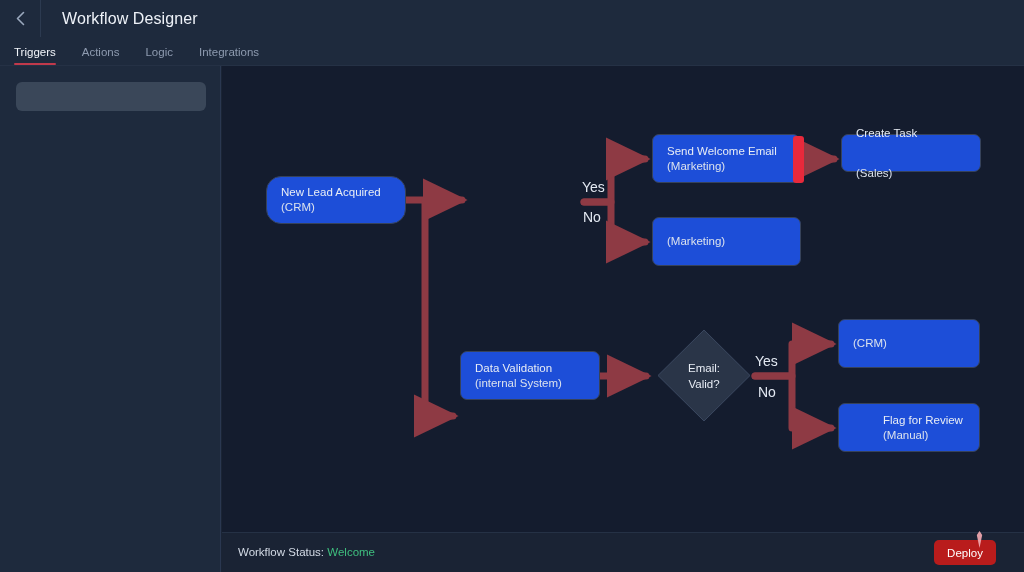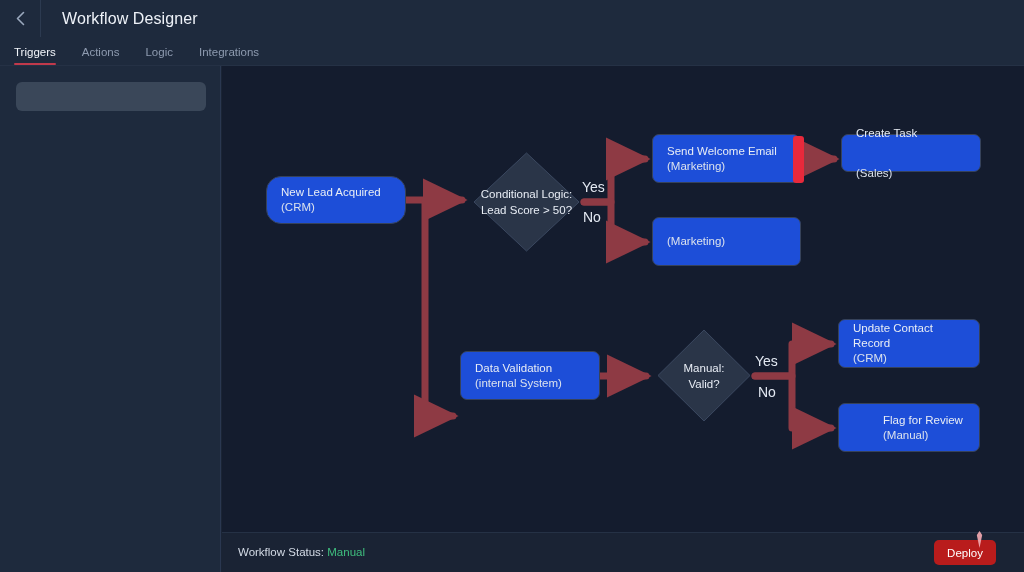--- a/index.html
+++ b/index.html
@@ -251,59 +251,49 @@
     <div class="node" style="left:430px; top:151px; width:149px; height:49px;">
       <span class="l2">(Marketing)</span>
     </div>
 
     <div class="node" style="left:238px; top:285px; width:140px; height:49px;">
       <span>Data Validation</span>
       <span class="l2">(internal System)</span>
     </div>
 
     <div class="node" style="left:616px; top:253px; width:142px; height:49px;">
-      <span>Update Contact Record</span>
       <span class="l2">(CRM)</span>
     </div>
 
     <div class="node" style="left:616px; top:337px; width:142px; height:49px;padding-left:44px;">
       <span>Flag for Review</span>
       <span class="l2">(Manual)</span>
     </div>
 
-    <div class="diamond" style="left:247px; top:82px; width:115px; height:108px;">
-      <svg class="dshape" viewBox="0 0 115 108">
-        <path d="M57.5,5 L110,54 L57.5,103 L5,54 Z" fill="#2a3548" stroke="#3b4860" stroke-width="1" stroke-linejoin="round"></path>
-      </svg>
-      <div class="dlabel">
-        <span>Conditional Logic:</span>
-        <span>Lead Score &gt; 50?</span>
-      </div>
-    </div>
 
     <div class="diamond" style="left:431px; top:259px; width:102px; height:101px;">
       <svg class="dshape" viewBox="0 0 102 101">
         <path d="M51,5 L97,50.5 L51,96 L5,50.5 Z" fill="#2a3548" stroke="#3b4860" stroke-width="1" stroke-linejoin="round"></path>
       </svg>
       <div class="dlabel">
-        <span>Manual:</span>
+        <span>Email:</span>
         <span>Valid?</span>
       </div>
     </div>
 
     <div class="edge-label" style="left:360px; top:113px;">Yes</div>
     <div class="edge-label" style="left:361px; top:143px;">No</div>
     <div class="edge-label" style="left:533px; top:287px;">Yes</div>
     <div class="edge-label" style="left:536px; top:318px;">No</div>
   </div>
 
   <div class="footer">
     <div class="status">
       <span>Workflow Status:</span>
-      <span class="val">Manual</span>
+      <span class="val">Welcome</span>
     </div>
     <button class="deploy-btn">Deploy</button>
   </div>
 
   <svg class="cursor-artifact" viewBox="0 0 7 17">
     <path d="M3.5,0 L6.2,4 L3.5,17 L0.8,4 Z" fill="#f2a9b0" opacity="0.92"></path>
   </svg>
 
 </div>
 

